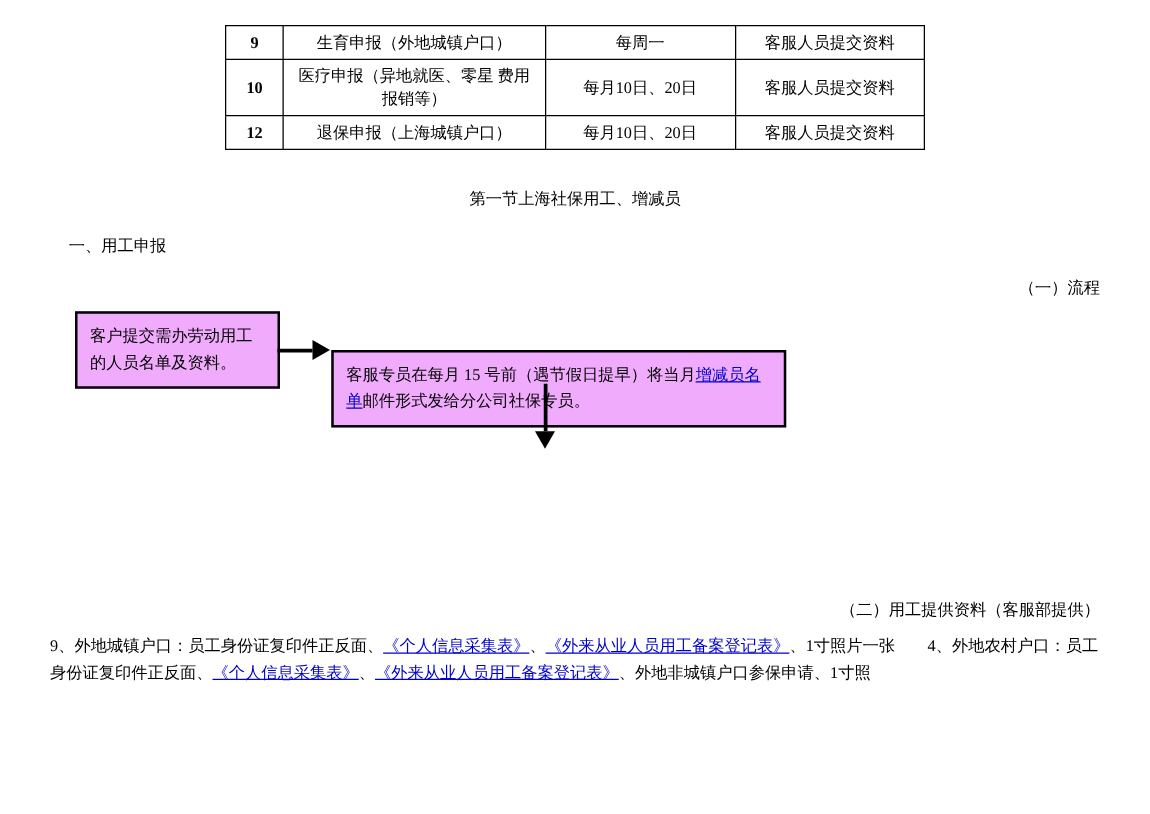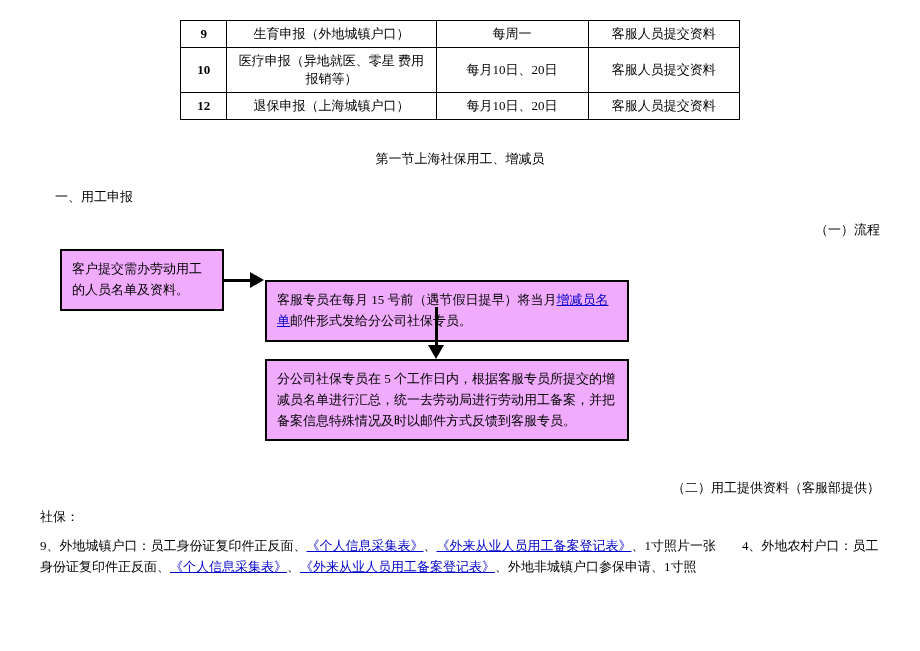--- a/index.html
+++ b/index.html
@@ -149,26 +149,24 @@
   <div class="arrow-h-line" style="left:182px; top:30px; width:28px;"></div>
   <div class="arrow-h-head" style="left:210px; top:23px;"></div>
 
   <div class="flow-box box2">
     <span>客服专员在每月 15 号前（遇节假日提早）将当月</span><span class="link">增减员名单</span><span>邮件形式发给分公司社保专员。</span>
   </div>
 
   <div class="arrow-v-line" style="left:395px; top:58px; height:38px;"></div>
   <div class="arrow-v-head" style="left:388px; top:96px;"></div>
 
-  <div class="flow-box box3">分公司社保专员在 5 个工作日内，根据客服专员所提交的增减员名单进行汇总，统一去劳动局进行劳动用工备案，并把备案信息特殊情况及时以邮件方式反馈到客服专员。</div>
 </div>
 
 <div class="heading-2">（二）用工提供资料（客服部提供）</div>
 
 <div class="materials-section">
-  <p>社保：</p>
 
 
 
   <p>
     <span>9、外地城镇户口：员工身份证复印件正反面、</span><span class="link">《个人信息采集表》</span><span>、</span><span class="link">《外来从业人员用工备案登记表》</span><span>、1寸照片一张　　4、外地农村户口：员工身份证复印件正反面、</span><span class="link">《个人信息采集表》</span><span>、</span><span class="link">《外来从业人员用工备案登记表》</span><span>、外地非城镇户口参保申请、1寸照</span>
   </p>
 </div>
 
 </body></html>

